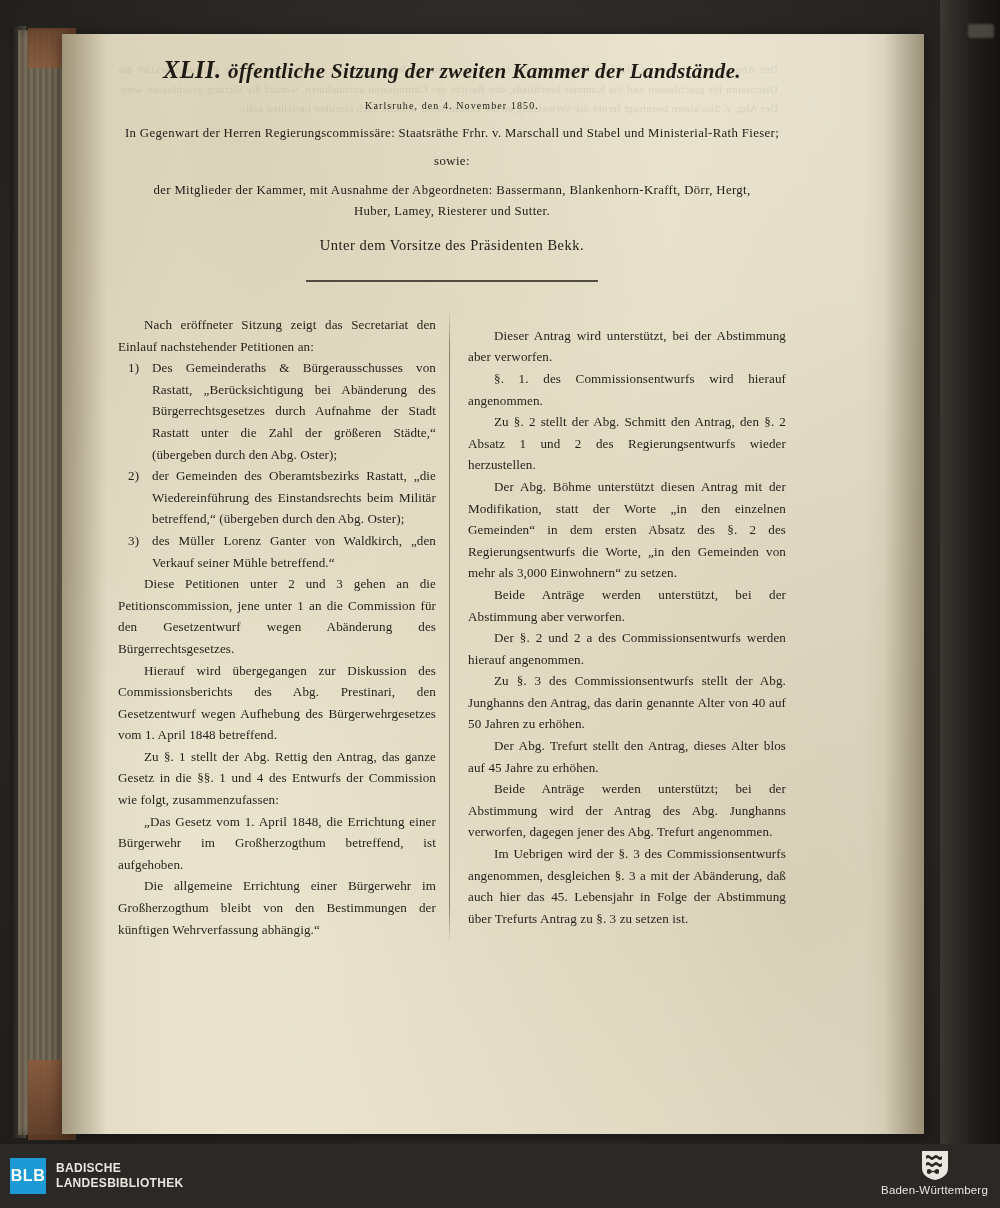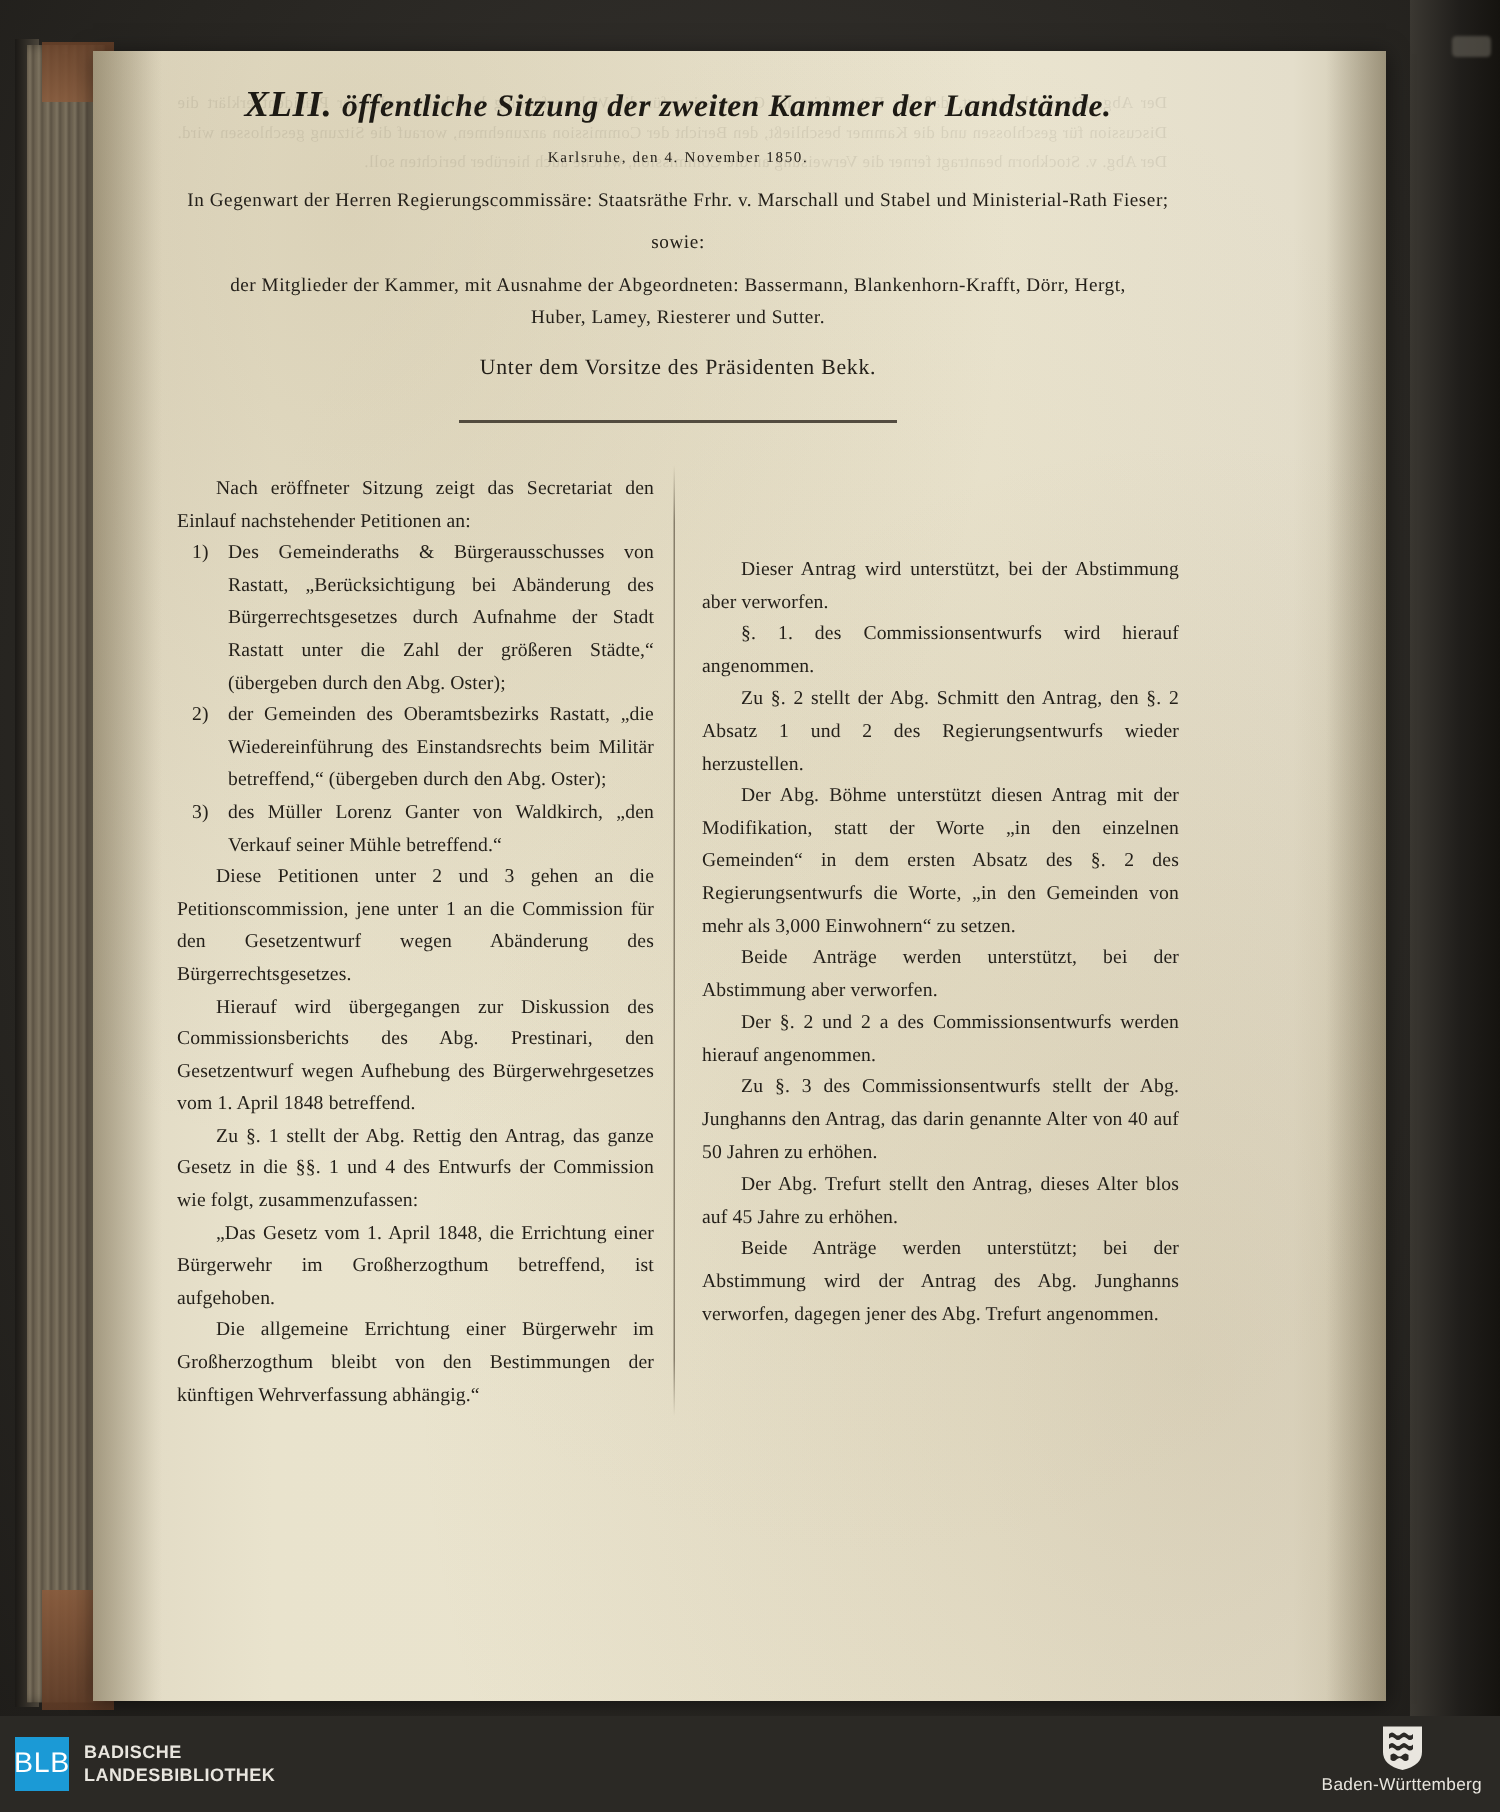--- a/index.html
+++ b/index.html
@@ -272,22 +272,22 @@
     display: flex;
     align-items: center;
     gap: 10px;
   }
   .blb-mark {
     width: 36px;
     height: 36px;
     background: #1b9ad6;
     color: #fff;
     font-family: "Liberation Sans", sans-serif;
-    font-size: 19px;
-    font-weight: 400;
+    font-size: 16px;
+    font-weight: 700;
     display: flex;
     align-items: center;
     justify-content: center;
     letter-spacing: .5px;
   }
   .blb-text {
     font-family: "Liberation Sans", sans-serif;
     font-size: 12px;
     line-height: 15px;
     color: #e9e6df;
@@ -374,20 +374,21 @@
       <div class="col right">
         <p class="ind">Dieser Antrag wird unterstützt, bei der Abstimmung aber verworfen.</p>
         <p class="ind">§. 1. des Commissionsentwurfs wird hierauf angenommen.</p>
         <p class="ind">Zu §. 2 stellt der Abg. Schmitt den Antrag, den §. 2 Absatz 1 und 2 des Regierungsentwurfs wieder herzustellen.</p>
         <p class="ind">Der Abg. Böhme unterstützt diesen Antrag mit der Modifikation, statt der Worte „in den einzelnen Gemeinden“ in dem ersten Absatz des §. 2 des Regierungsentwurfs die Worte, „in den Gemeinden von mehr als 3,000 Einwohnern“ zu setzen.</p>
         <p class="ind">Beide Anträge werden unterstützt, bei der Abstimmung aber verworfen.</p>
         <p class="ind">Der §. 2 und 2 a des Commissionsentwurfs werden hierauf angenommen.</p>
         <p class="ind">Zu §. 3 des Commissionsentwurfs stellt der Abg. Junghanns den Antrag, das darin genannte Alter von 40 auf 50 Jahren zu erhöhen.</p>
         <p class="ind">Der Abg. Trefurt stellt den Antrag, dieses Alter blos auf 45 Jahre zu erhöhen.</p>
         <p class="ind">Beide Anträge werden unterstützt; bei der Abstimmung wird der Antrag des Abg. Junghanns verworfen, dagegen jener des Abg. Trefurt angenommen.</p>
+        <p class="ind">Im Uebrigen wird der §. 3 des Commissionsentwurfs angenommen, desgleichen §. 3 a mit der Abänderung, daß auch hier das 45. Lebensjahr in Folge der Abstimmung über Trefurts Antrag zu §. 3 zu setzen ist.</p>
       </div>
     </div>
   </div>
 
   <div class="footer">
     <div class="blb-logo">
       <div class="blb-mark">BLB</div>
       <div class="blb-text">
         <div>BADISCHE</div>
         <div>LANDESBIBLIOTHEK</div>

